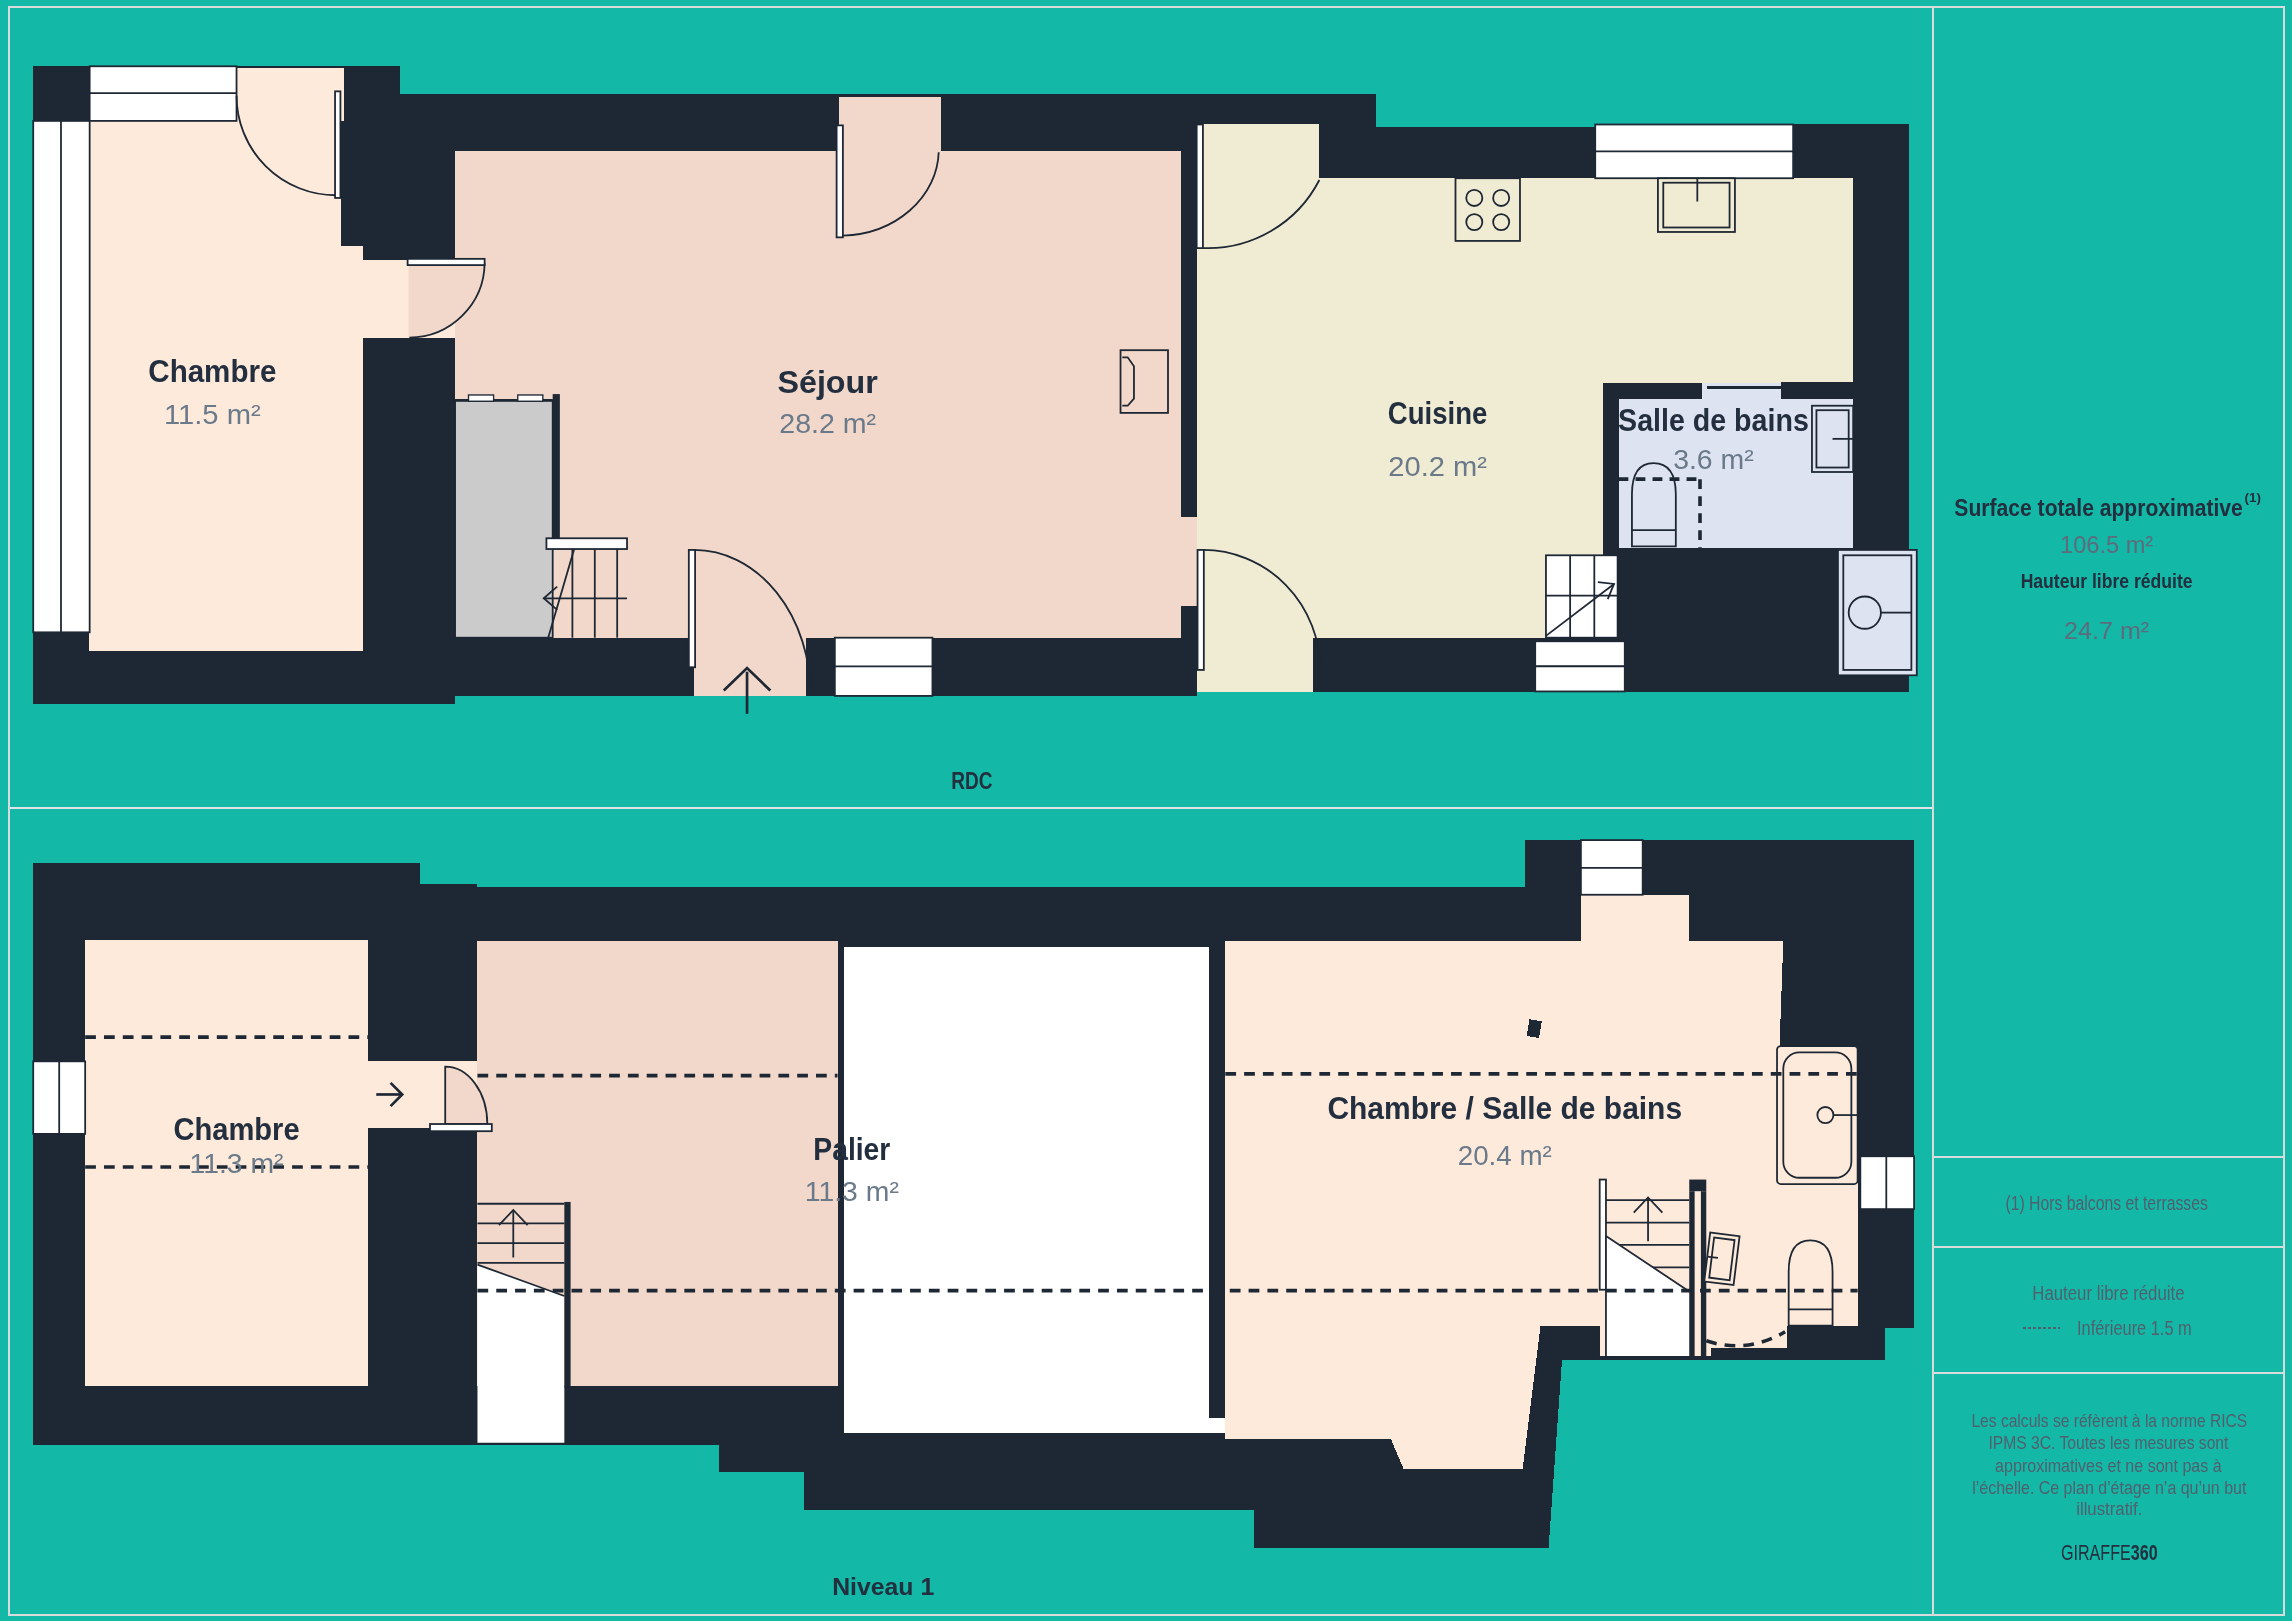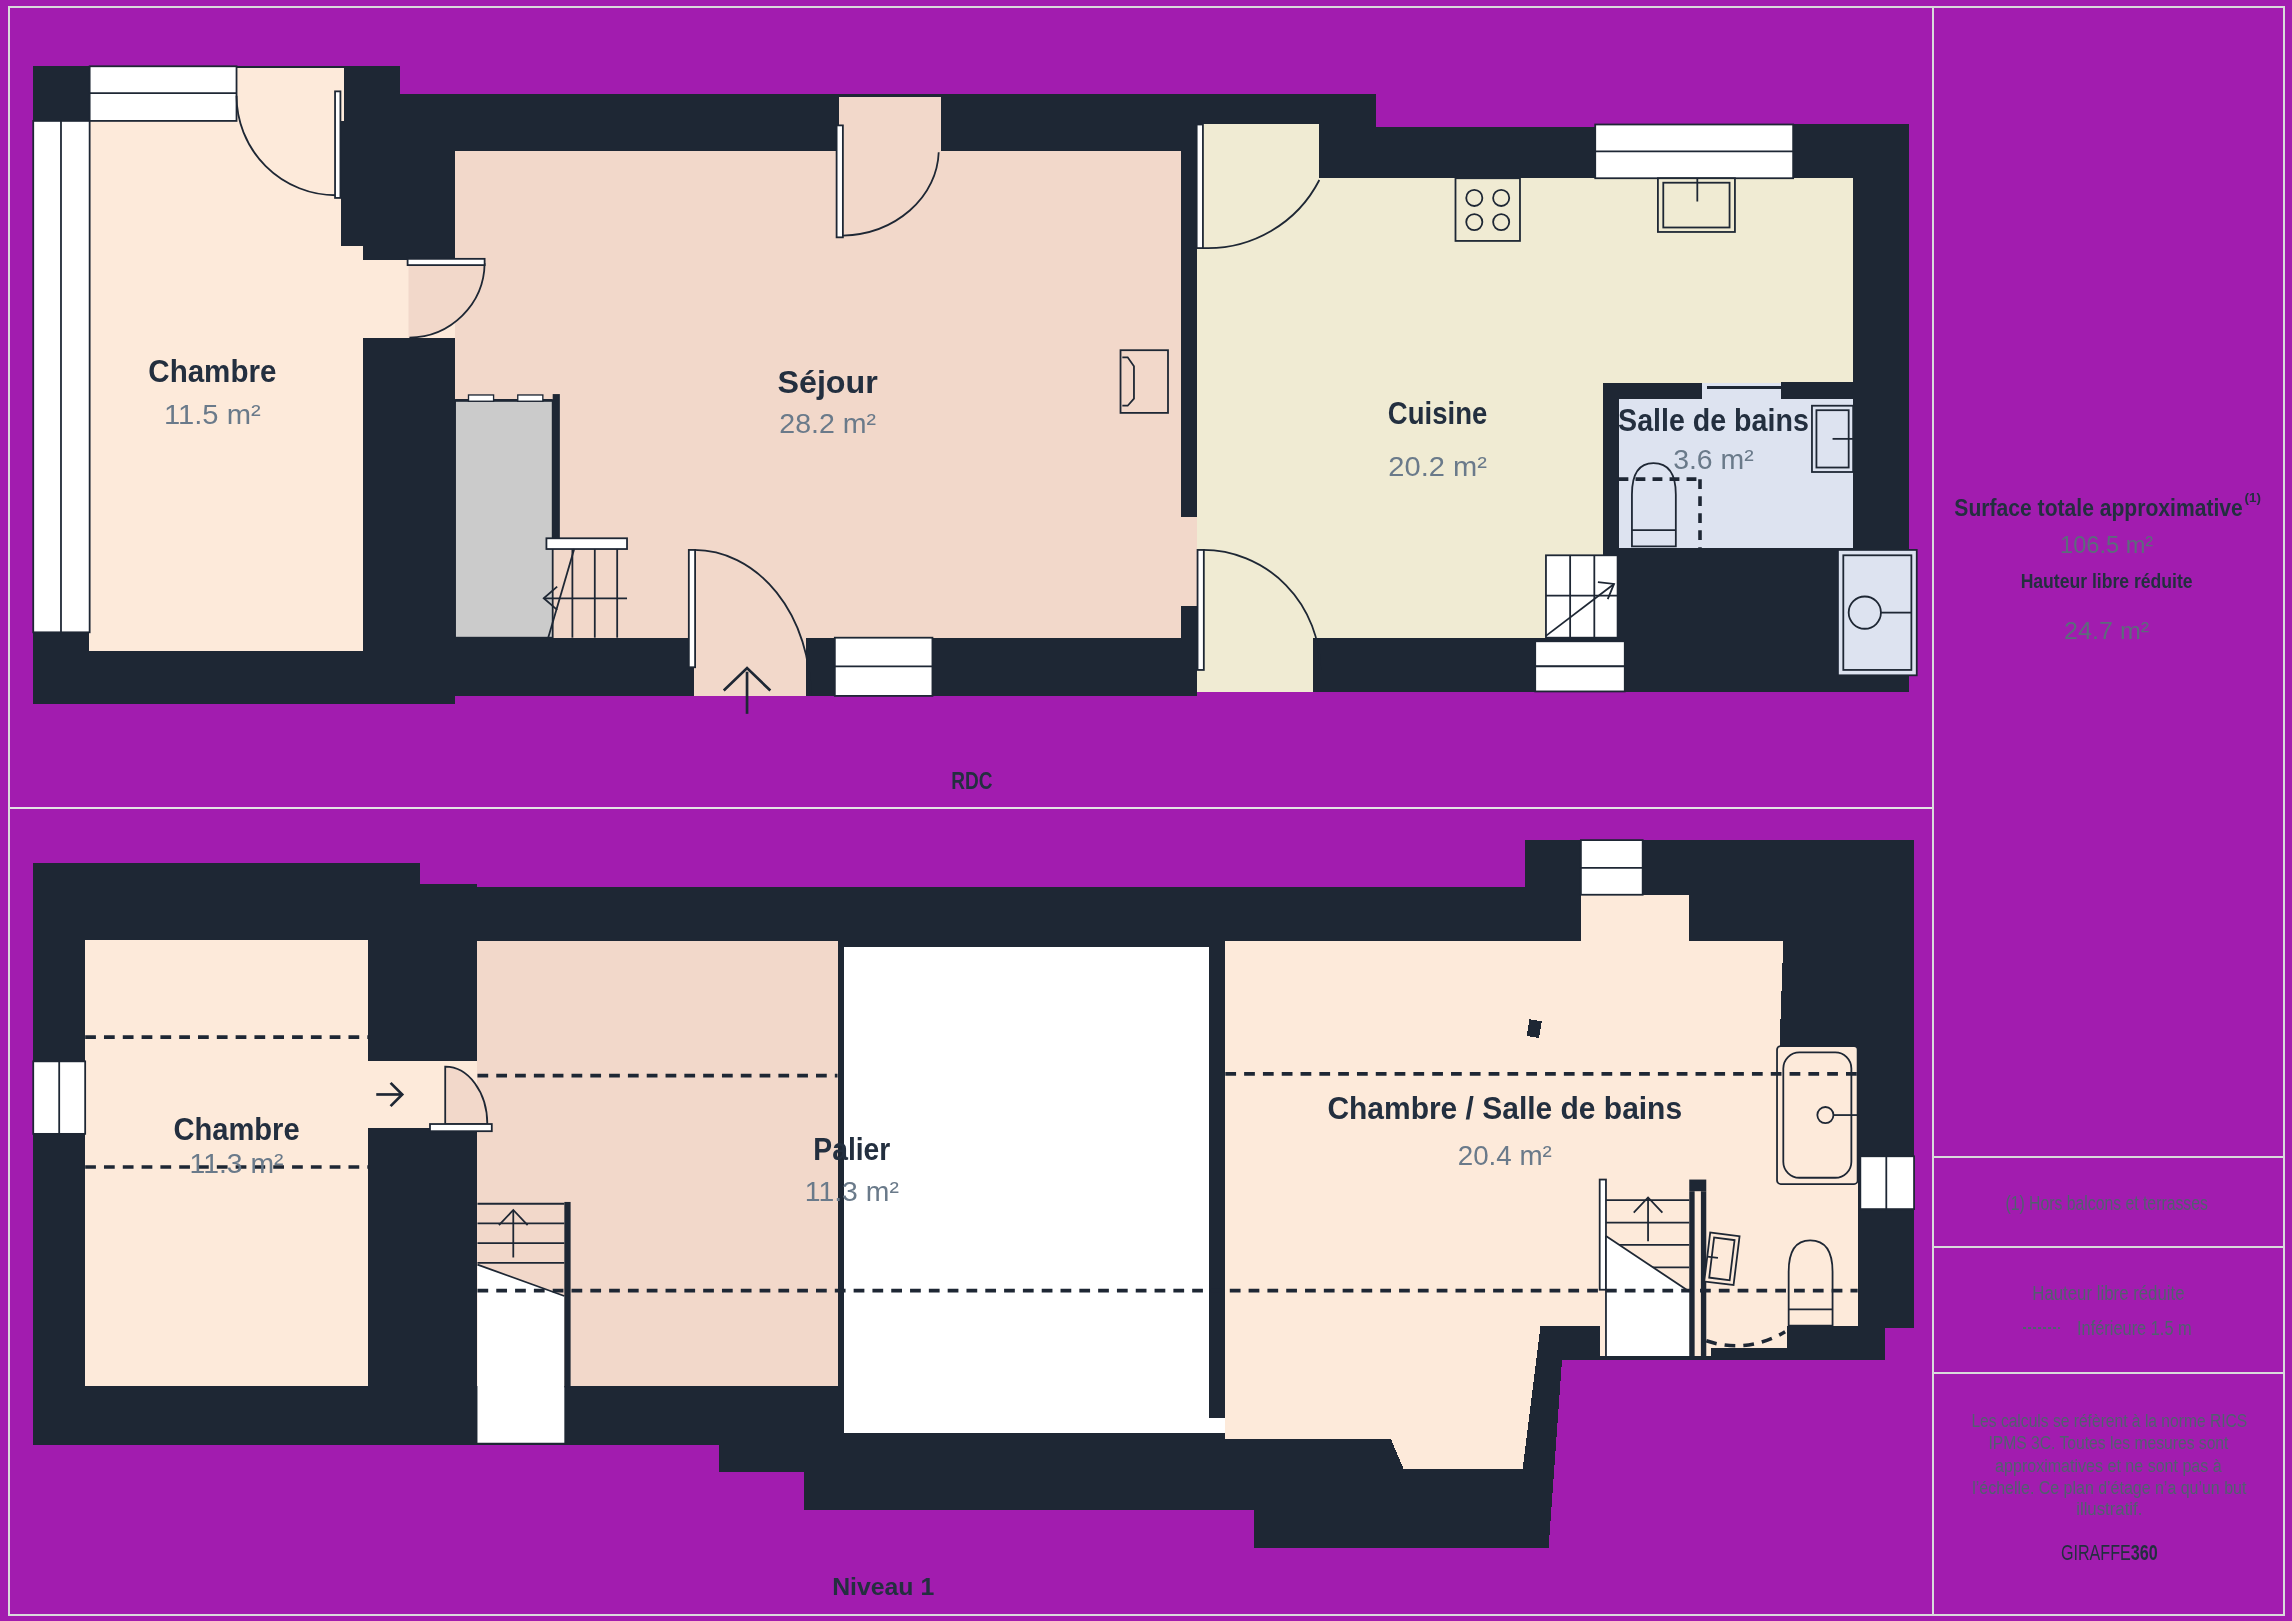--- a/index.html
+++ b/index.html
@@ -1,16 +1,16 @@
 <!DOCTYPE html>
 <html style="font-size:14.3px"><head>
 <meta charset="utf-8">
 <style>
   html,body{margin:0;padding:0;background:#ffffff;}
-  .page{position:relative;width:2293px;height:1622px;background:#a21caf;overflow:hidden;
+  .page{position:relative;width:2293px;height:1622px;background:#14b8a6;overflow:hidden;
         font-family:"Liberation Sans", sans-serif;}
   svg{position:absolute;left:0;top:0;}
   text{font-family:"Liberation Sans", sans-serif;}
 </style>
 </head>
 <body>
 <div class="page">
 <svg width="2293" height="1622" viewBox="0 0 2560 1811" shape-rendering="crispEdges">
 
 <rect x="10" y="8" width="2540" height="1795" fill="none" stroke="#d9dadb" stroke-width="2"></rect>

